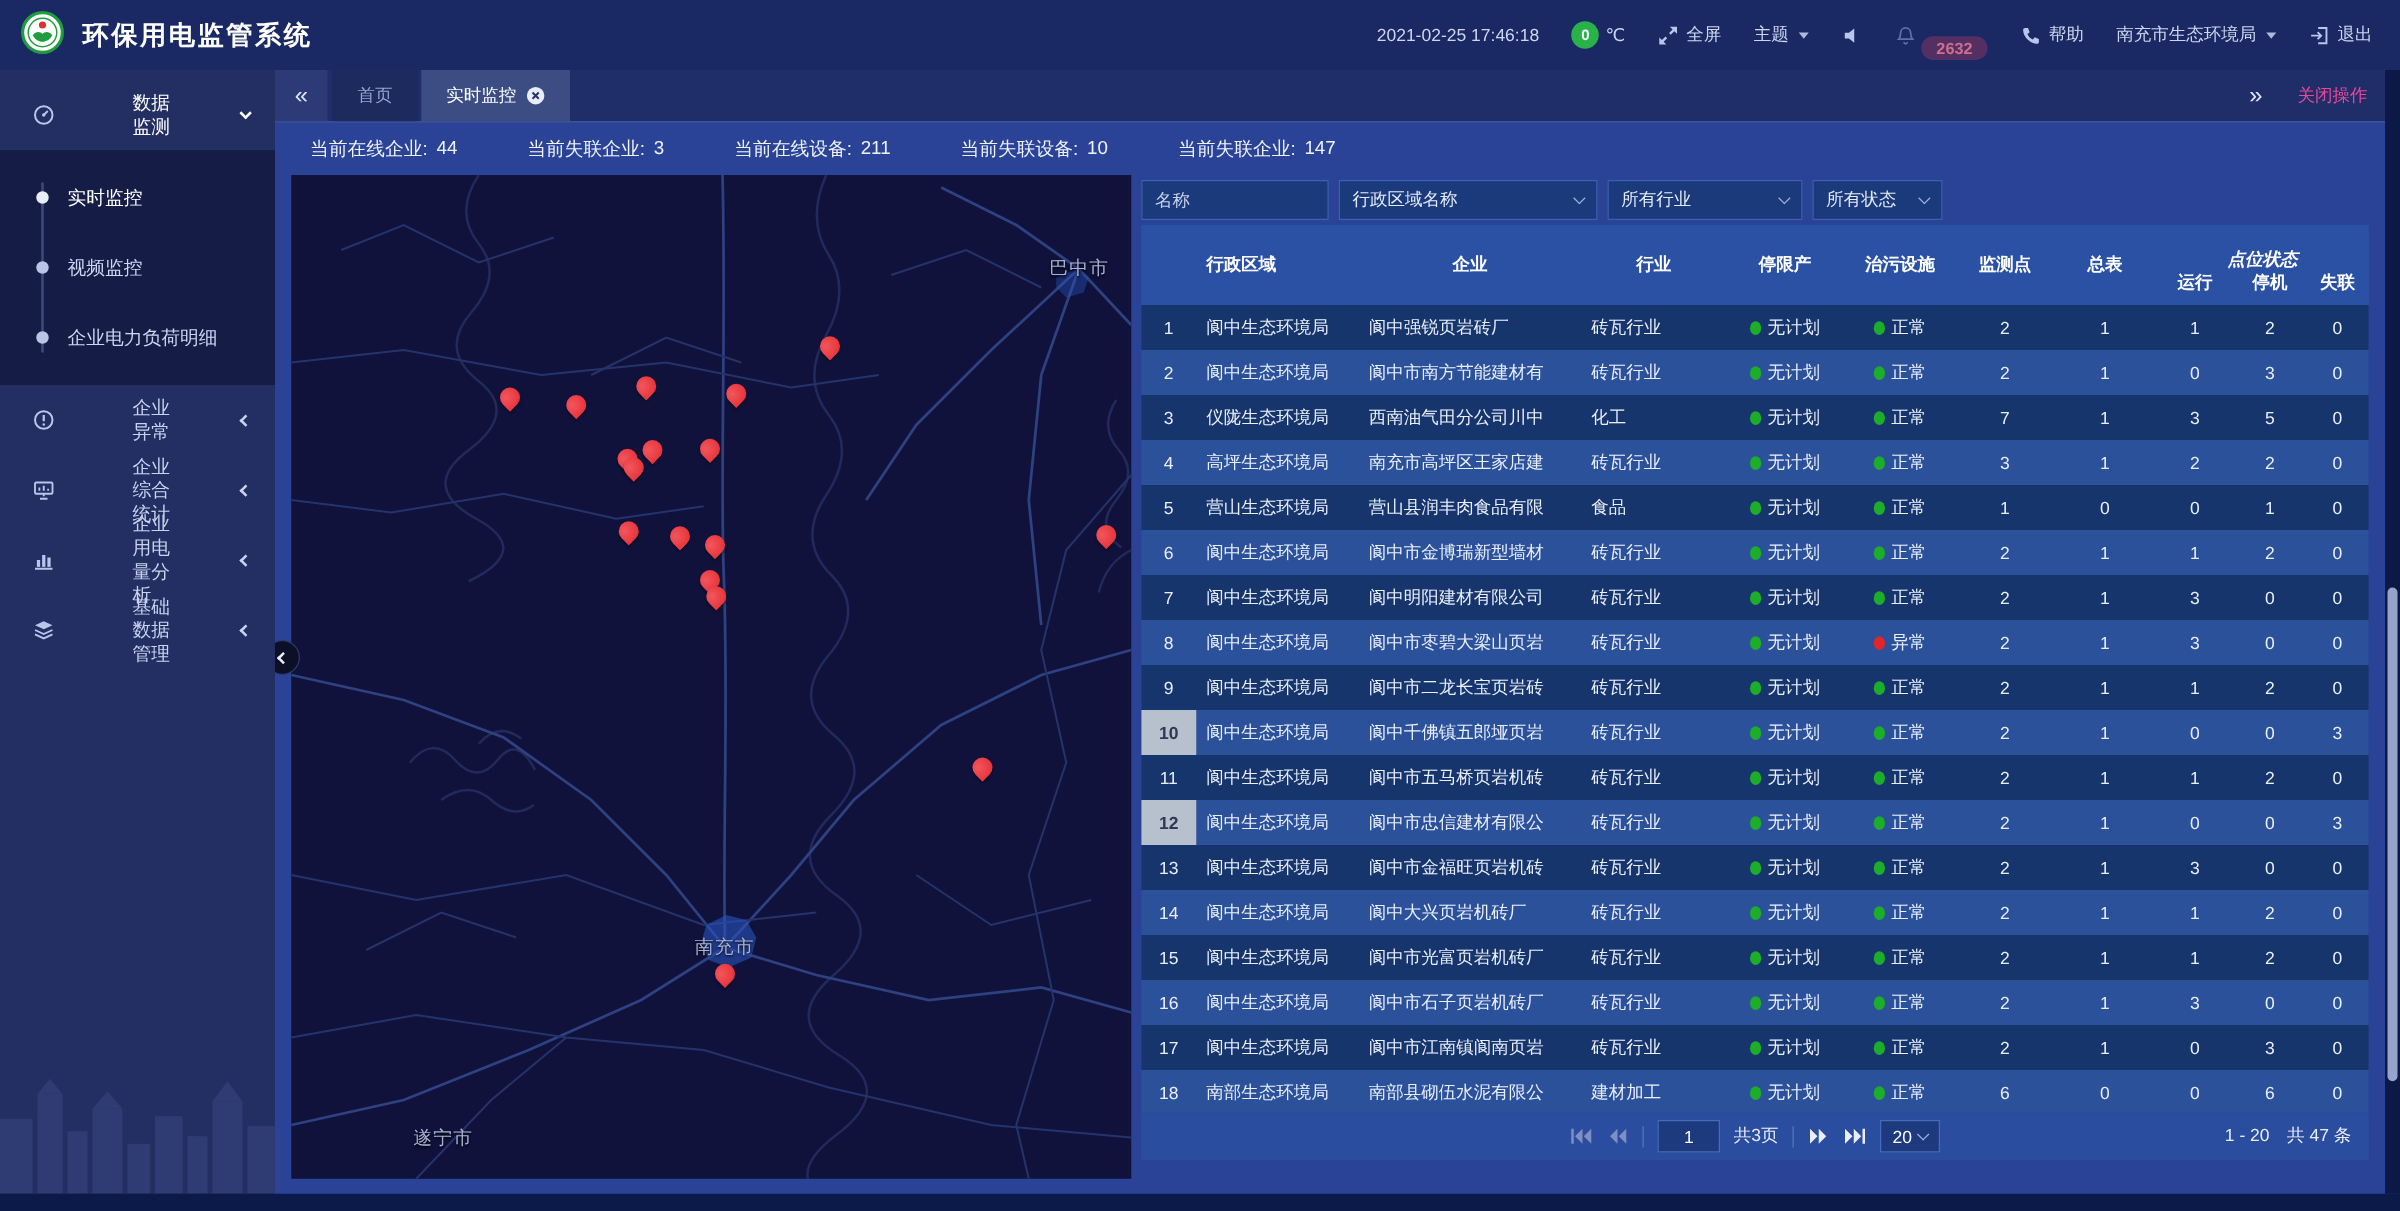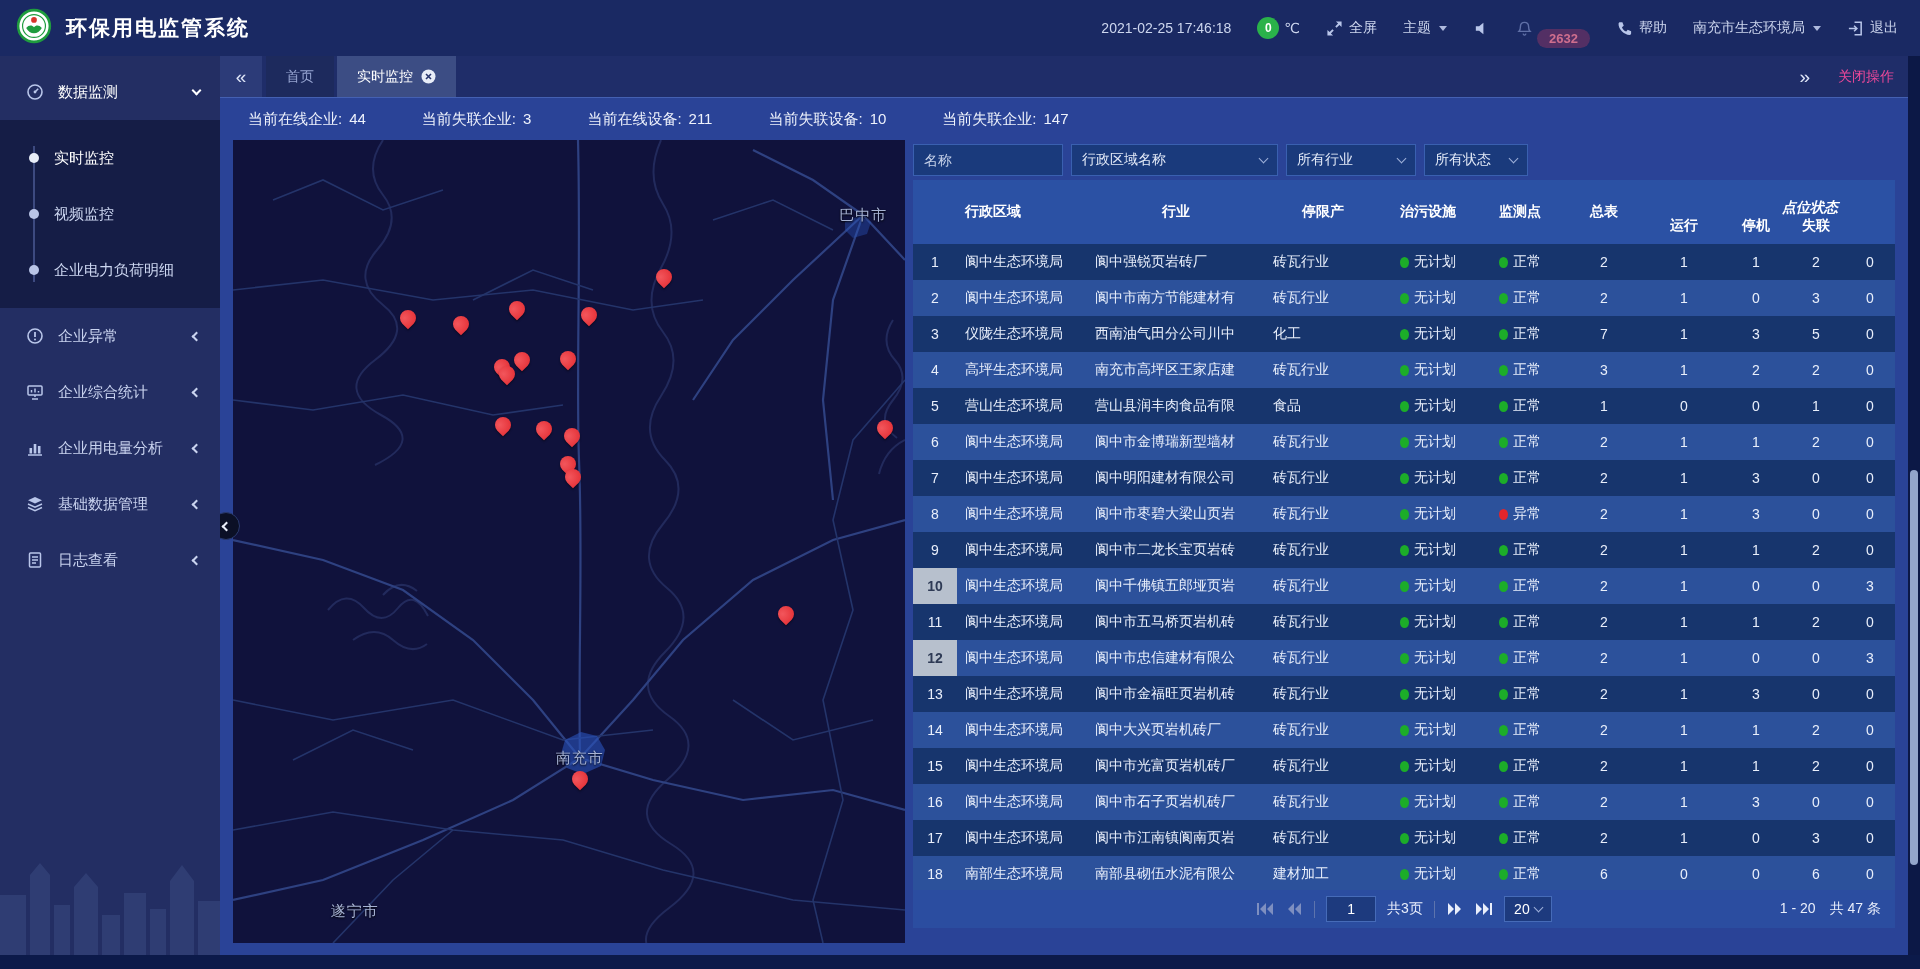--- a/index.html
+++ b/index.html
@@ -23,21 +23,21 @@
     border-right:4px solid transparent; border-top:5px solid #aeb9dd; margin-left:2px; }
   .notif { display:inline-flex; align-items:center; gap:4px; cursor:pointer; }
   .notif-badge { background:rgba(205,62,104,.32); color:#cf6f8e; font-size:13px; font-weight:bold;
     padding:2px 12px; border-radius:11px;margin-top:20px; }
   .hicon { width:17px; height:17px; color:#b9c6ea; }
   
   .sidebar { position:absolute; top:56px; left:0; width:220px; height:899px;
     background:#232e63; z-index:20; overflow:hidden; }
   .menu { padding-top:8px; }
   .group-row { height:56px; display:flex; align-items:center; padding:0 20px 0 26px;
-    color:#c9d3ef; font-size:15px; cursor:pointer; }
+    color:#c9d3ef; font-size:15px; cursor:pointer;gap:48px; }
   .group-row .gicon { width:18px; height:18px; margin-right:14px; color:#b9c6ea; flex:none; }
   .group-row .glabel { flex:1; }
   .group-row.expanded { color:#ffffff; }
   .chev { display:inline-block; width:7px; height:7px; border-left:2px solid currentColor;
     border-bottom:2px solid currentColor; }
   .chev-down { transform:rotate(-45deg); margin-top:-3px; }
   .chev-left { transform:rotate(45deg); }
   .submenu { background:#151d46; position:relative; padding:10px 0; }
   .submenu::before { content:''; position:absolute; left:33px; top:26px; bottom:26px;
     width:2px; background:#3d4a80; }
@@ -82,21 +82,21 @@
   
   .right-panel { flex:1; display:flex; flex-direction:column; }
   .filter-row { height:40px; display:flex; align-items:center; gap:8px; padding:4px 0; }
   .f-input { width:150px; height:32px; background:#1a3a7c; border:1px solid #3a60b0;
     color:#e3eaf8; font-size:14px; padding:0 10px; outline:none;
     font-family:"Liberation Sans","DejaVu Sans",sans-serif; }
   .f-input::placeholder { color:#c7d2ea; opacity:1; }
   .f-select { height:32px; background:#1a3a7c; border:1px solid #3a60b0; color:#e3eaf8;
     font-size:14px; display:flex; align-items:center; justify-content:space-between;
     padding:0 10px; cursor:pointer; }
-  .w210{width:207px}.w140{width:130px}.w100{width:104px}
+  .w210{width:207px}.w140{width:156px}.w100{width:104px}
   .sel-caret { width:7px; height:7px; border-left:1.6px solid #9fb1da;
     border-bottom:1.6px solid #9fb1da; transform:rotate(-45deg); margin-top:-4px; flex:none; margin-left:8px;}
   .grid-cols { display:grid;
     grid-template-columns:44px 130px 178px 116px 94px 90px 78px 82px 62px 58px 50px; }
   .thead { height:64px; background:#2b51a4; position:relative; flex:none; }
   .thead-grid { height:64px; }
   .th { display:flex; align-items:center; justify-content:center; color:#ffffff;
     font-size:14px; font-weight:bold;text-align:center; }
   .th.left { justify-content:flex-start; padding-left:8px; }
   .th.sub { align-items:flex-end; padding-bottom:9px; }
@@ -252,28 +252,20 @@
       </div>
       <div class="group-row">
         <span class="gicon"><svg viewBox="0 0 18 18" width="18" height="18">
             <path d="M9 2l7 3.2L9 8.4 2 5.2z" fill="currentColor"></path>
             <path d="M2 9l7 3.2L16 9" fill="none" stroke="currentColor" stroke-width="1.5"></path>
             <path d="M2 12.5l7 3.2 7-3.2" fill="none" stroke="currentColor" stroke-width="1.5"></path>
           </svg></span>
         <span class="glabel">基础数据管理</span>
         <i class="chev chev-left"></i>
       </div>
-      <div class="group-row">
-        <span class="gicon"><svg viewBox="0 0 18 18" width="18" height="18">
-            <rect x="3.5" y="2" width="11" height="14" rx="1" fill="none" stroke="currentColor" stroke-width="1.5"></rect>
-            <path d="M6 6h6M6 9h6M6 12h4" stroke="currentColor" stroke-width="1.3"></path>
-          </svg></span>
-        <span class="glabel">日志查看</span>
-        <i class="chev chev-left"></i>
-      </div>
     </nav>
   <svg class="skyline" width="220" height="120" viewBox="0 0 220 120">
     <g fill="#8fb4f2" opacity="0.14">
       <rect x="0" y="60" width="26" height="60"></rect>
         <rect x="30" y="40" width="20" height="80"></rect>
       <rect x="54" y="70" width="16" height="50"></rect>
         <rect x="74" y="52" width="24" height="68"></rect>
       <rect x="102" y="80" width="18" height="40"></rect>
         <rect x="124" y="58" width="22" height="62"></rect>
       <rect x="150" y="74" width="16" height="46"></rect>
@@ -409,20 +401,21 @@
         <div class="f-select w100">
           <span>所有状态</span>
           <i class="sel-caret"></i>
         </div>
       </div>
 
       <div class="thead">
         <div class="thead-grid grid-cols" id="thead-grid">
             <div class="th"></div>
             <div class="th left">行政区域</div>
+            <div class="th">企业</div>
             <div class="th">行业</div>
             <div class="th">停限产</div>
             <div class="th">治污设施</div>
             <div class="th">监测点</div>
             <div class="th">总表</div>
             <div class="th sub">运行</div>
             <div class="th sub">停机</div>
             <div class="th sub">失联</div>
           </div>
         <div class="group-label">点位状态</div>

